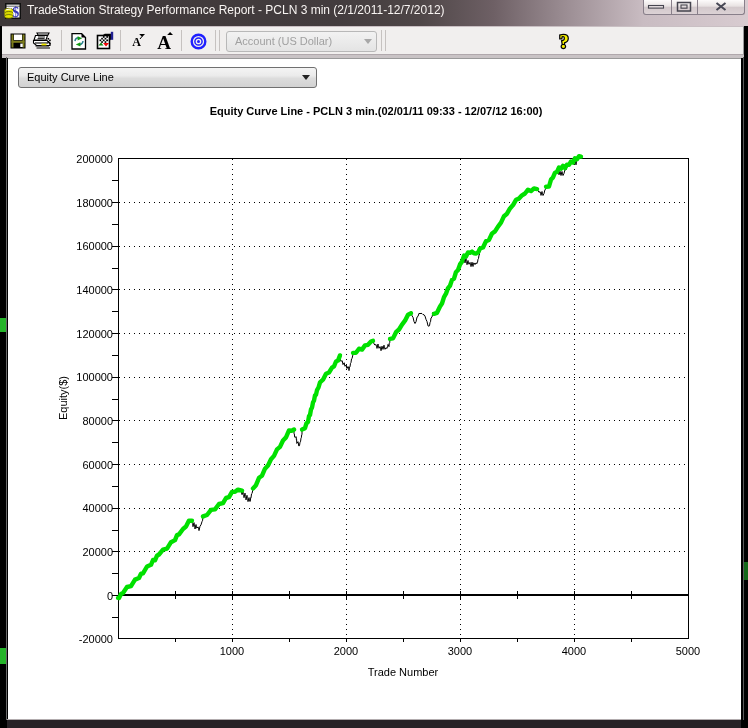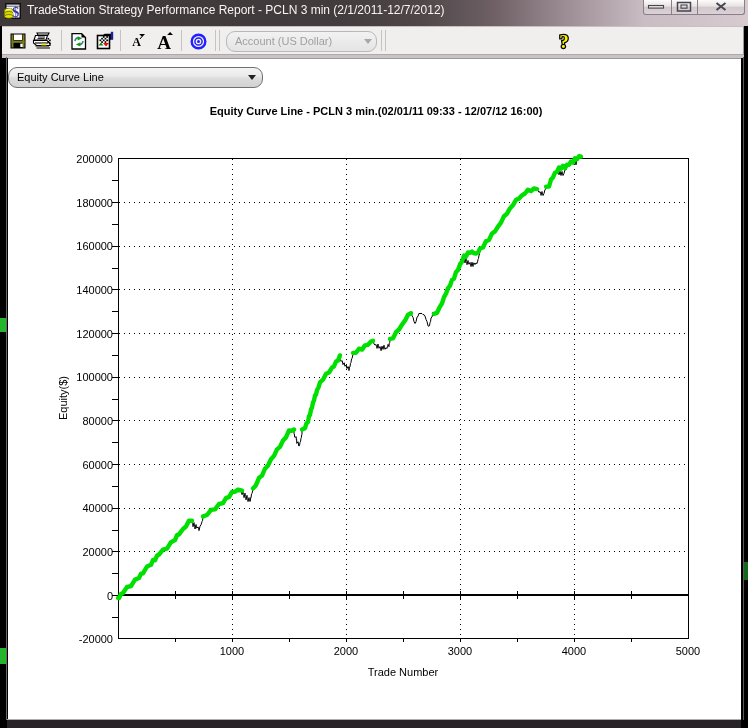--- a/index.html
+++ b/index.html
@@ -9,21 +9,21 @@
   
   #titlebar{left:0;top:0;width:748px;height:26px;
     background:linear-gradient(to right,#3e3839 0%,#433c3e 45%,#4e4647 56%,#6e6065 66%,#9d8f95 76%,#c9bcc2 86%,#d8cbd0 100%);}
   #titletext{left:27px;top:3px;font-size:12px;color:#f8f4f2;white-space:nowrap;}
   
   .capbtn{top:0;height:14px;background:linear-gradient(#fdfbfb 0%,#e8e2e2 45%,#d2c8cb 50%,#dcd2d5 100%);border:1px solid #887f8a;border-top:none;}
   
   #toolbar{left:2px;top:26px;width:741px;height:27px;border-right:1px solid #9a9a9a;background:#f1efee;border-top:1px solid #c9bfc3;border-bottom:1px solid #b0a8ac;}
   .tsep{top:30px;width:1px;height:21px;background:#c6c2c0;}
   
-  .combo{height:19px;border:1px solid #8e8e8e;border-radius:9px;background:linear-gradient(#f4f4f4 0%,#ebebeb 40%,#dcdcdc 55%,#d2d2d2 100%);}
+  .combo{height:19px;border:1px solid #8e8e8e;border-radius:3px;background:linear-gradient(#f4f4f4 0%,#ebebeb 40%,#dcdcdc 55%,#d2d2d2 100%);}
   .combo .ctext{position:absolute;left:8px;top:3px;font-size:11px;color:#000;}
   .carrow{position:absolute;width:0;height:0;border-left:4px solid transparent;border-right:4px solid transparent;border-top:5px solid #444;}
   
   #mainbg{left:0;top:57px;width:748px;height:663px;background:#000;}
   #panel{left:8px;top:58px;width:733px;height:662px;background:#fff;border-top:1px solid #9a9a9a;}
   #bottomband{left:7px;top:720px;width:734px;height:8px;background:#272327;}
   .greenblob{left:0;width:6px;background:#25b52a;}
 </style>
 </head>
 <body>
@@ -155,21 +155,21 @@
   <div class="abs" style="left:2px;top:55px;width:742px;height:3px;background:#c9c3c5;"></div>
   <div class="abs" id="panel"></div>
   <div class="abs" id="bottomband"></div>
   <div class="abs" style="left:7px;top:719px;width:734px;height:1px;background:#b2acae;"></div>
   <div class="abs" style="left:6px;top:57px;width:1px;height:663px;background:#6a6a6a;"></div>
   <div class="abs" style="left:743px;top:57px;width:1px;height:663px;background:#5a5a5a;"></div>
   <div class="abs greenblob" style="top:318px;height:14px;"></div>
   <div class="abs greenblob" style="top:648px;height:16px;"></div>
   <div class="abs" style="left:744px;top:562px;width:4px;height:18px;background:#15691a;"></div>
 
-  <div class="abs combo" style="left:8px;top:67px;width:253px;border-color:#707070;">
+  <div class="abs combo" style="left:18px;top:67px;width:253px;border-color:#707070;padding-left:44px;">
     <div class="ctext">Equity Curve Line</div>
     <div class="carrow" style="right:6px;top:7px;border-top-color:#222;"></div>
   </div>
 
   <svg class="abs" style="left:0px;top:90px" width="748" height="600" viewBox="0 0 748 600">
     <text x="376" y="25" font-size="11" font-weight="bold" fill="#000" text-anchor="middle" font-family="Liberation Sans">Equity Curve Line - PCLN 3 min.(02/01/11 09:33 - 12/07/12 16:00)</text>
 
     <rect x="118.5" y="68.5" width="570" height="480" fill="#fff" stroke="#000" stroke-width="1" shape-rendering="crispEdges"></rect>
 
     <g stroke="#000" stroke-width="1" stroke-dasharray="1 4" shape-rendering="crispEdges">

